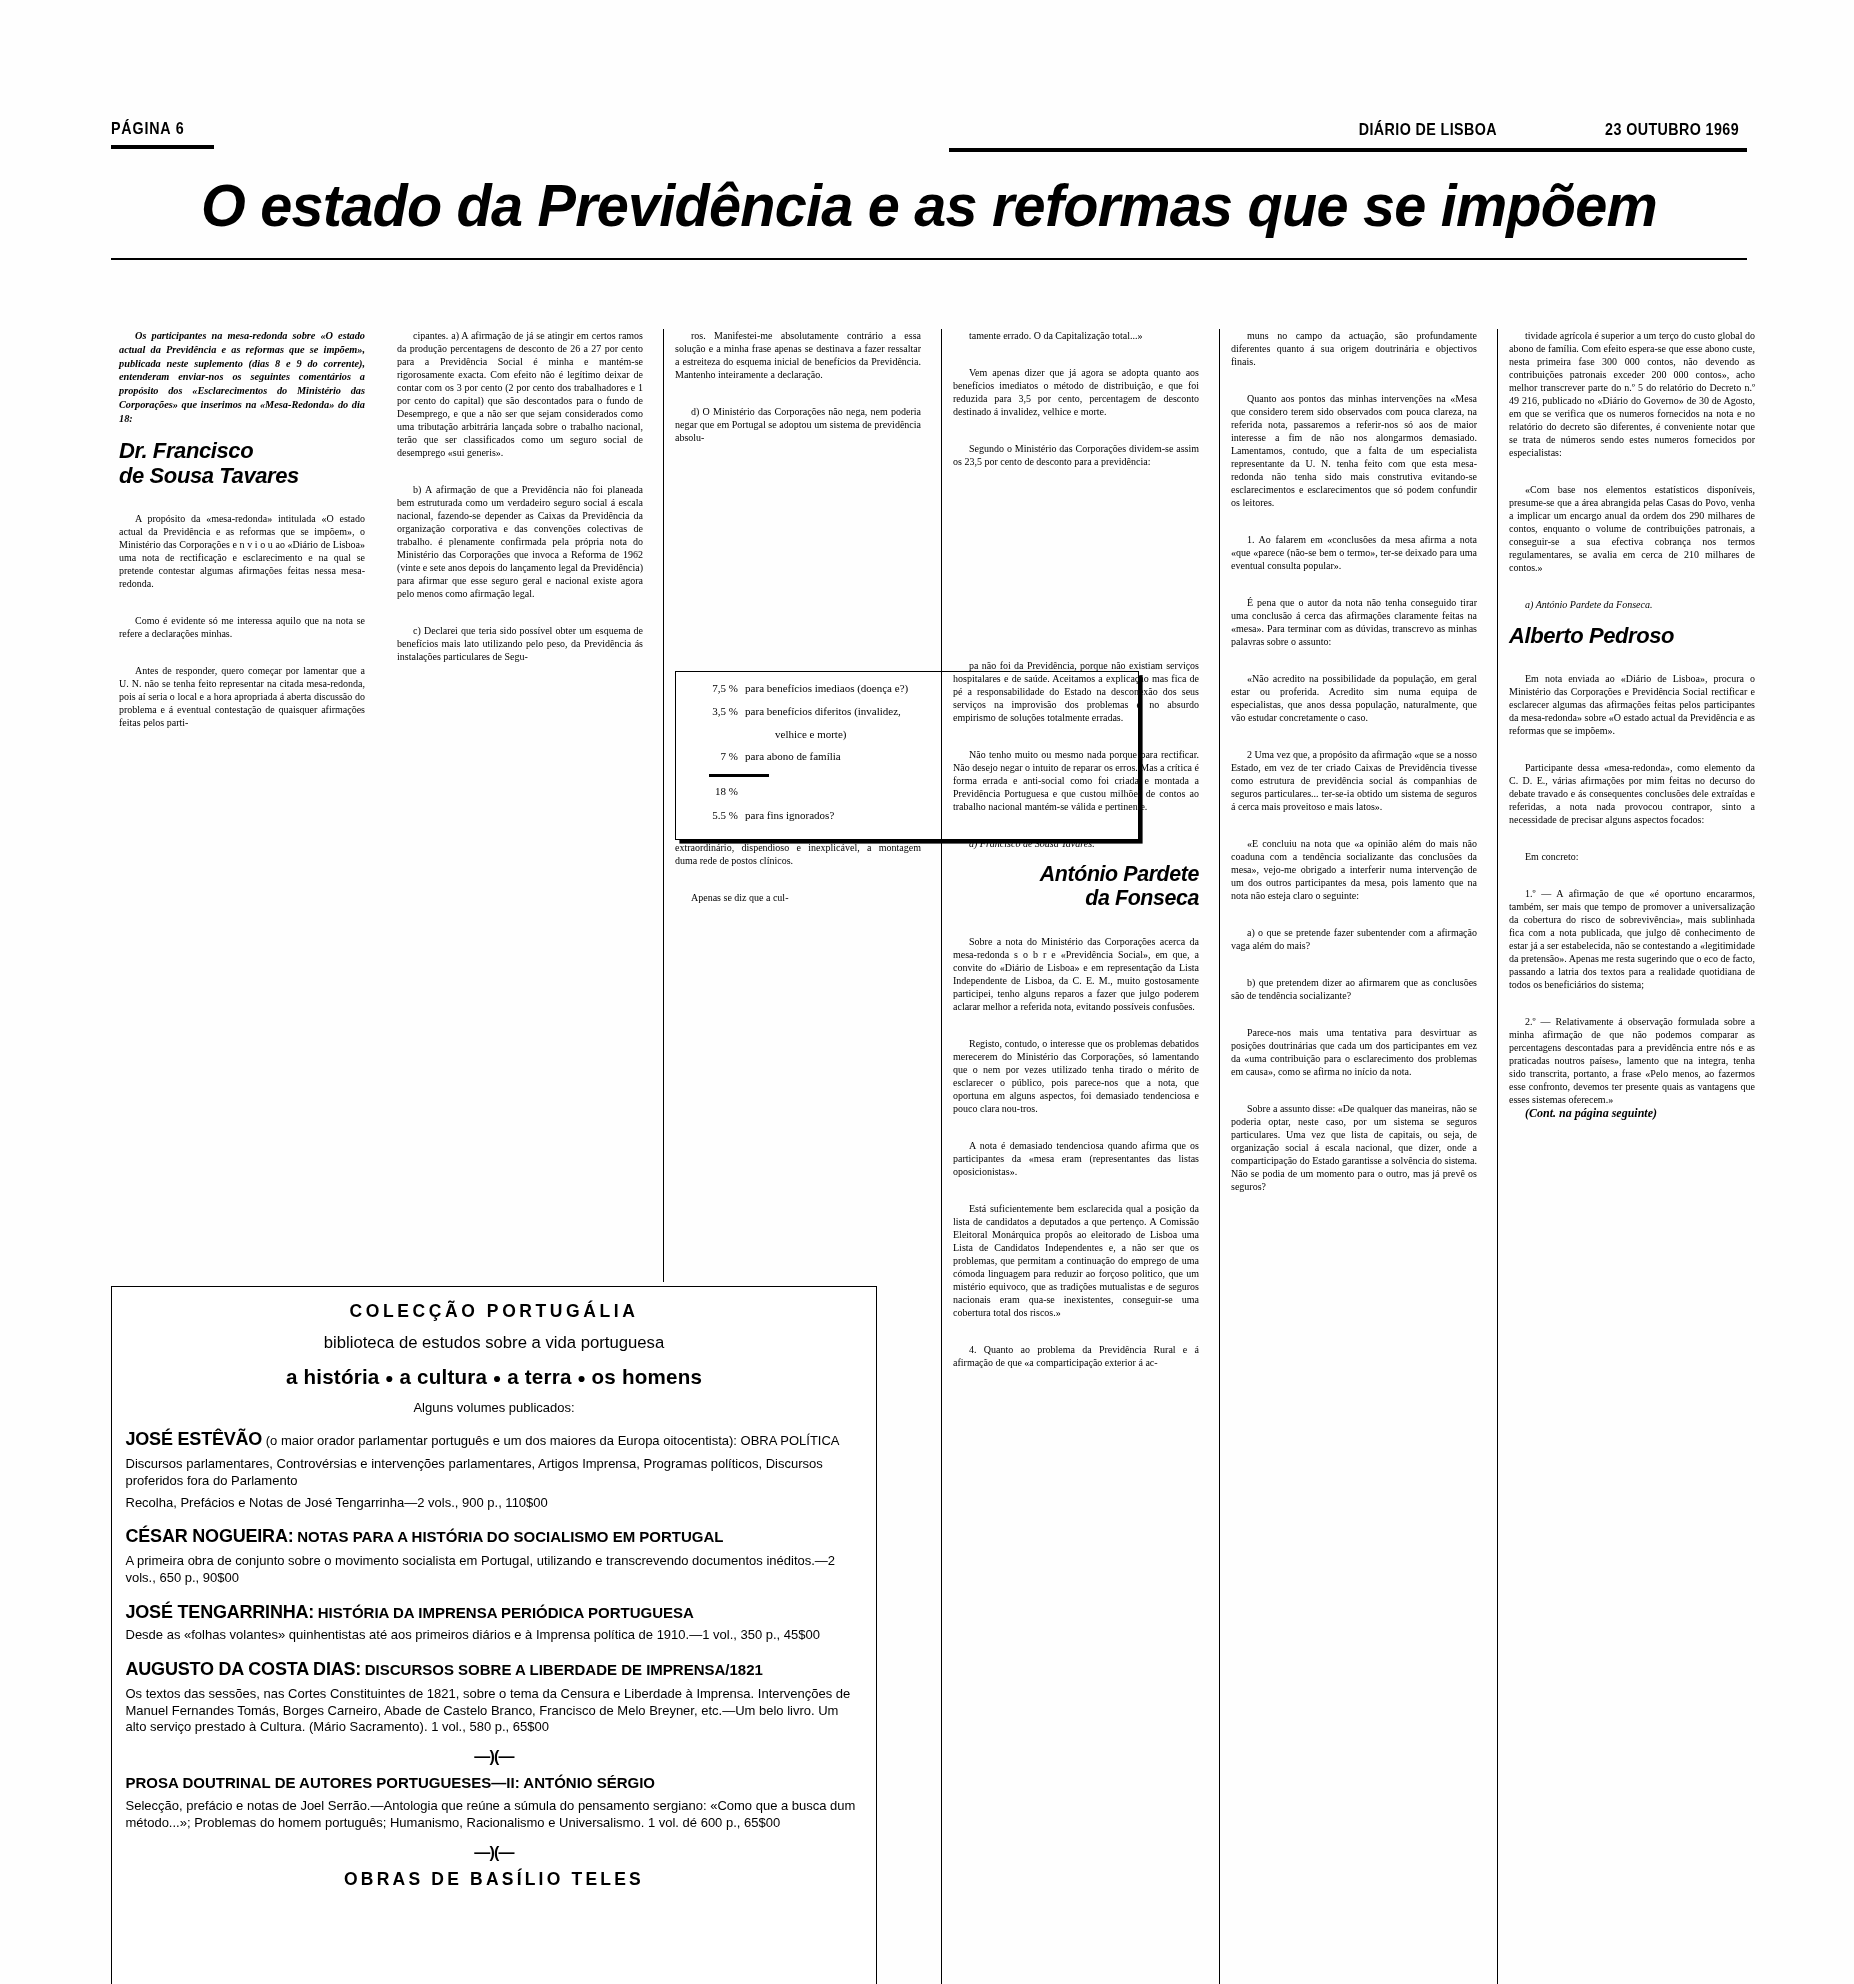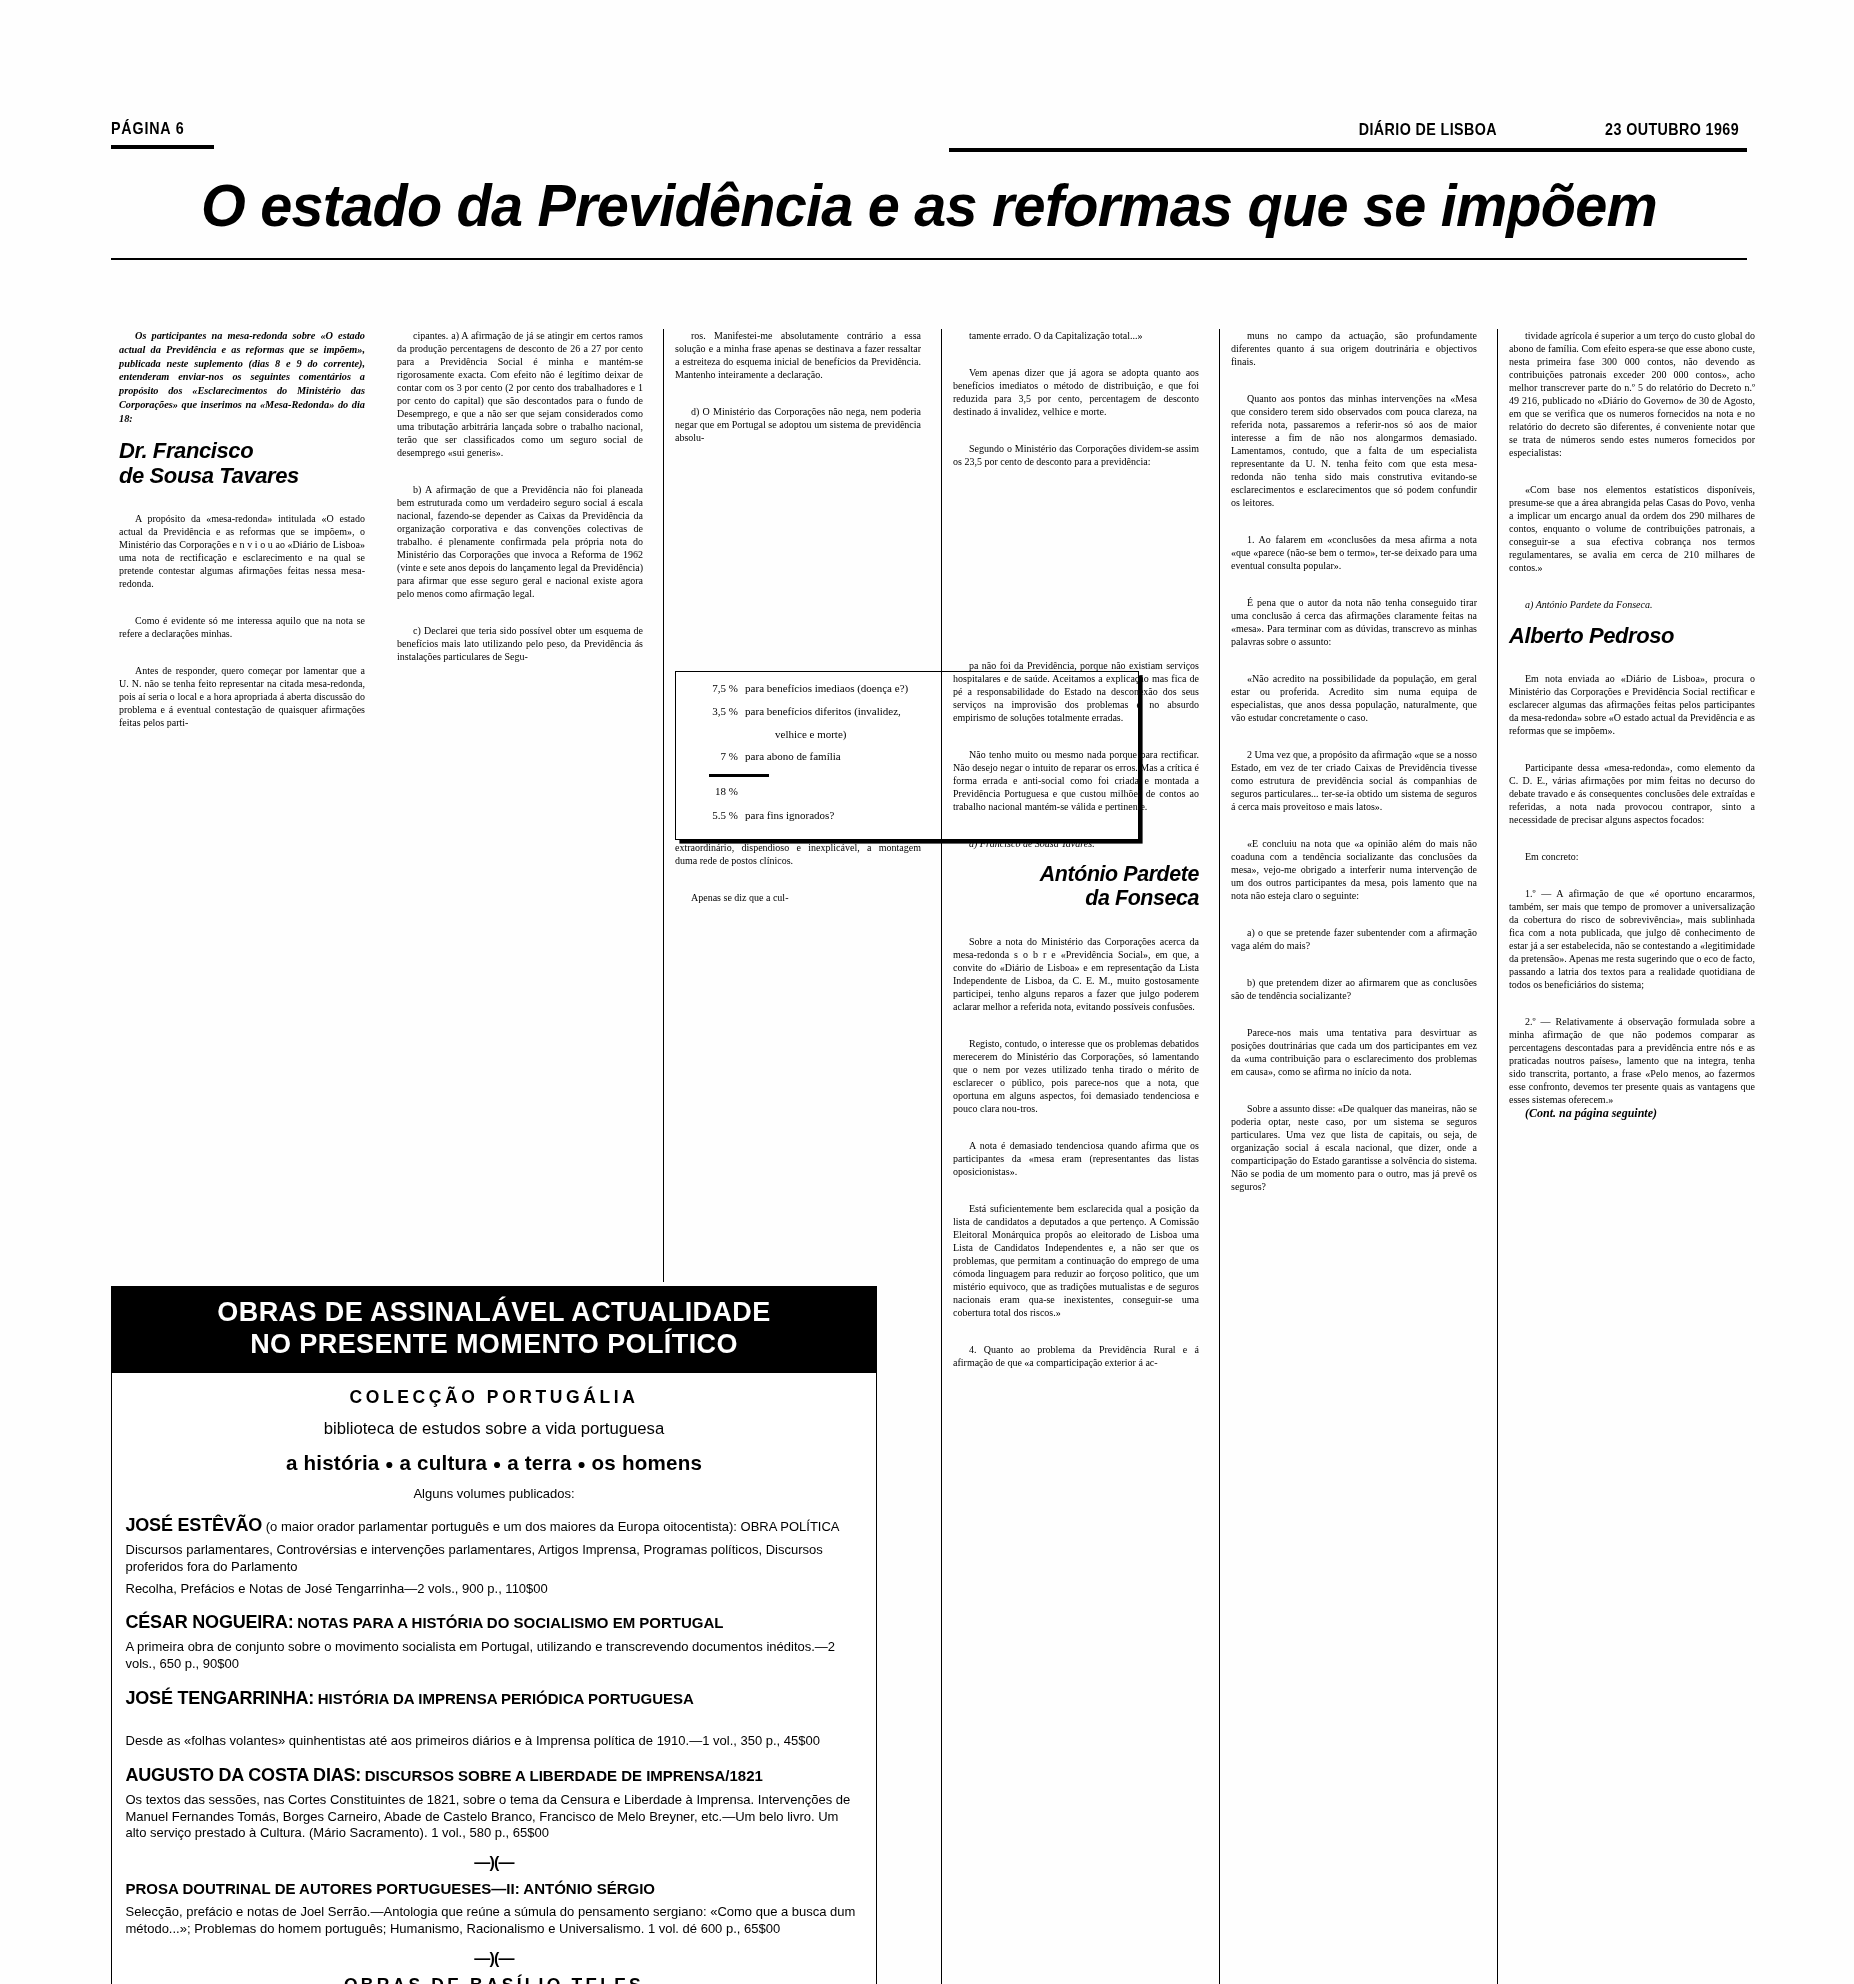--- a/index.html
+++ b/index.html
@@ -378,24 +378,20 @@
     <div class="author">Alberto Pedroso</div>
     <p class="sp">Em nota enviada ao «Diário de Lisboa», procura o Ministério das Corporações e Previdência Social rectificar e esclarecer algumas das afirmações feitas pelos participantes da mesa-redonda» sobre «O estado actual da Previdência e as reformas que se impõem».</p>
     <p class="sp">Participante dessa «mesa-redonda», como elemento da C. D. E., várias afirmações por mim feitas no decurso do debate travado e ás consequentes conclusões dele extraídas e referidas, a nota nada provocou contrapor, sinto a necessidade de precisar alguns aspectos focados:</p>
     <p class="sp">Em concreto:</p>
     <p class="sp">1.º — A afirmação de que «é oportuno encararmos, também, ser mais que tempo de promover a universalização da cobertura do risco de sobrevivência», mais sublinhada fica com a nota publicada, que julgo dê conhecimento de estar já a ser estabelecida, não se contestando a «legitimidade da pretensão». Apenas me resta sugerindo que o eco de facto, passando a latria dos textos para a realidade quotidiana de todos os beneficiários do sistema;</p>
     <p class="sp">2.º — Relativamente á observação formulada sobre a minha afirmação de que não podemos comparar as percentagens descontadas para a previdência entre nós e as praticadas noutros países», lamento que na integra, tenha sido transcrita, portanto, a frase «Pelo menos, ao fazermos esse confronto, devemos ter presente quais as vantagens que esses sistemas oferecem.»</p>
     <p class="contnote">(Cont. na página seguinte)</p>
   </div>
 
   <div id="advert">
-    <div id="ad-head">
-      <div>OBRAS DE ASSINALÁVEL ACTUALIDADE</div>
-      <div>NO PRESENTE MOMENTO POLÍTICO</div>
-    </div>
     <div id="ad-body">
       <div id="ad-colec">COLECÇÃO PORTUGÁLIA</div>
       <div id="ad-biblio">biblioteca de estudos sobre a vida portuguesa</div>
       <div id="ad-topics">
         <span>a história</span><span class="dot">●</span><span>a cultura</span><span class="dot">●</span><span>a terra</span><span class="dot">●</span><span>os homens</span>
       </div>
       <div id="ad-alguns">Alguns volumes publicados:</div>
 
       <div class="ad-entry">
         <span class="bigname">JOSÉ ESTÊVÃO</span>
@@ -406,21 +402,21 @@
 
       <div class="ad-entry">
         <span class="bigname">CÉSAR NOGUEIRA:</span>
         <span class="capname">NOTAS PARA A HISTÓRIA DO SOCIALISMO EM PORTUGAL</span>
         <div style="margin-top:4.8px">A primeira obra de conjunto sobre o movimento socialista em Portugal, utilizando e transcrevendo documentos inéditos.—2 vols., 650 p., 90$00</div>
       </div>
 
       <div class="ad-entry">
         <span class="bigname">JOSÉ TENGARRINHA:</span>
         <span class="capname">HISTÓRIA DA IMPRENSA PERIÓDICA PORTUGUESA</span>
-        <div style="margin-top:23px">Desde as «folhas volantes» quinhentistas até aos primeiros diários e à Imprensa política de 1910.—1 vol., 350 p., 45$00</div>
+        <div style="margin-top:3px">Desde as «folhas volantes» quinhentistas até aos primeiros diários e à Imprensa política de 1910.—1 vol., 350 p., 45$00</div>
       </div>
 
       <div class="ad-entry">
         <span class="bigname">AUGUSTO DA COSTA DIAS:</span>
         <span class="capname">DISCURSOS SOBRE A LIBERDADE DE IMPRENSA/1821</span>
         <div style="margin-top:4.8px">Os textos das sessões, nas Cortes Constituintes de 1821, sobre o tema da Censura e Liberdade à Imprensa. Intervenções de Manuel Fernandes Tomás, Borges Carneiro, Abade de Castelo Branco, Francisco de Melo Breyner, etc.—Um belo livro. Um alto serviço prestado à Cultura. (Mário Sacramento). 1 vol., 580 p., 65$00</div>
       </div>
 
       <div class="ad-sep">—)(—</div>
 

